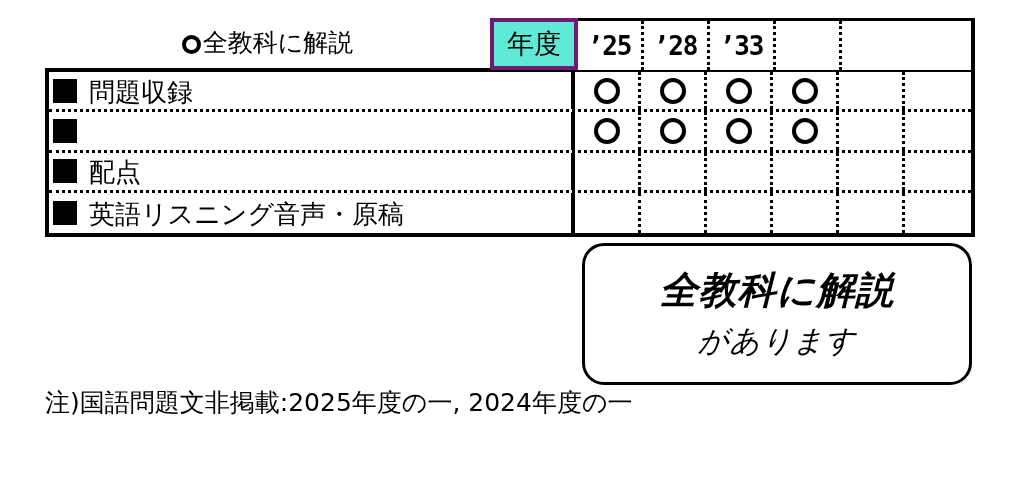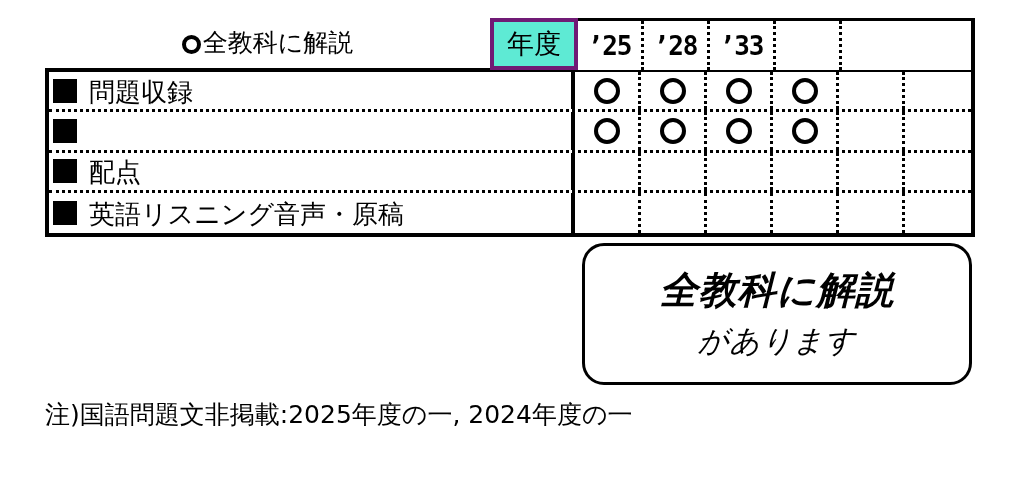--- a/index.html
+++ b/index.html
@@ -182,21 +182,21 @@
     font-size: 30px;
     line-height: 1.15;
     letter-spacing: 1px;
     margin-top: 12px;
   }
 
   
   #footnote {
     position: absolute;
     left: 45px;
-    top: 398px;
+    top: 386px;
     font-size: 25px;
     white-space: nowrap;
     letter-spacing: 0px;
   }
 </style>
 </head>
 <body>
 
 <div id="legend">
   <span class="legend-ring"></span>

